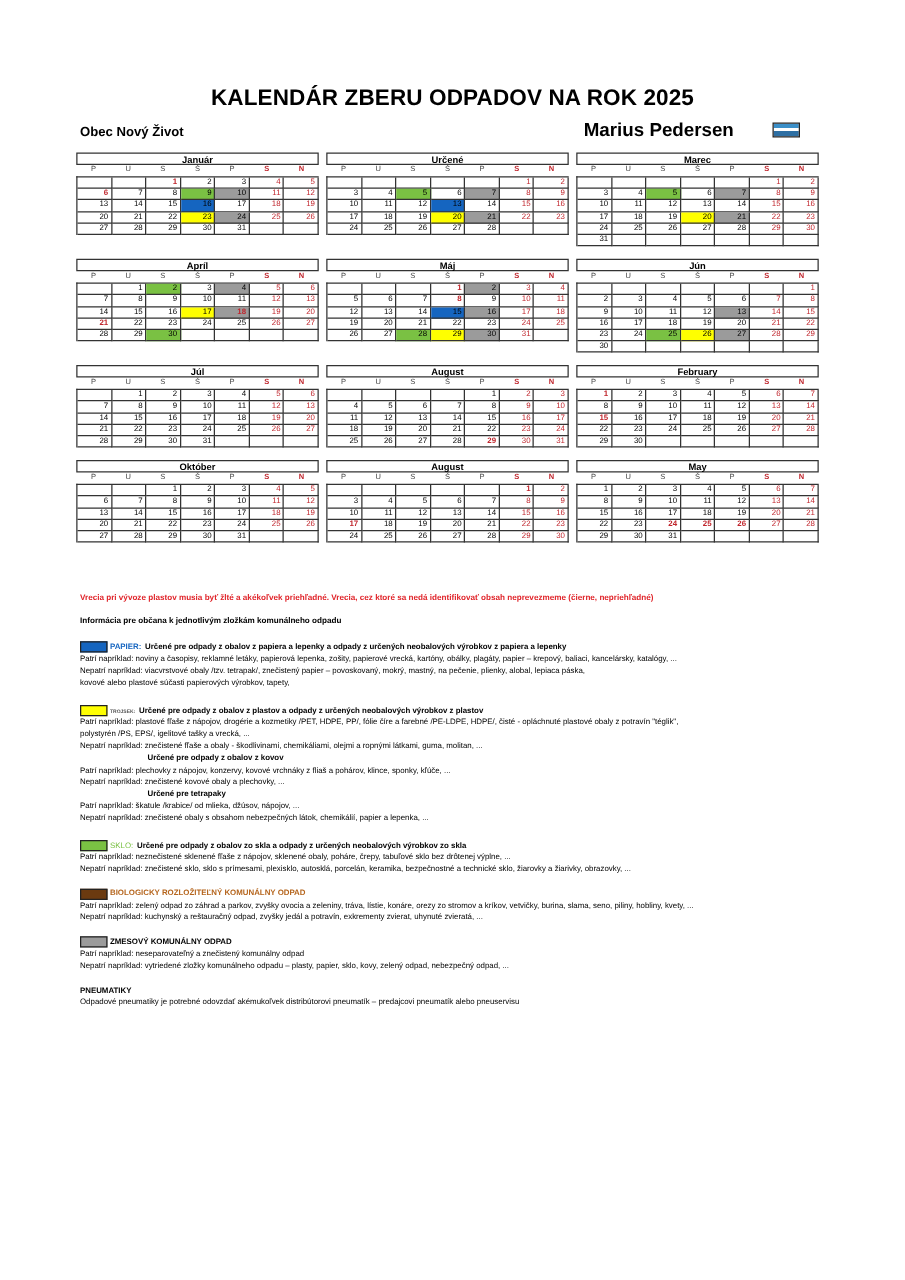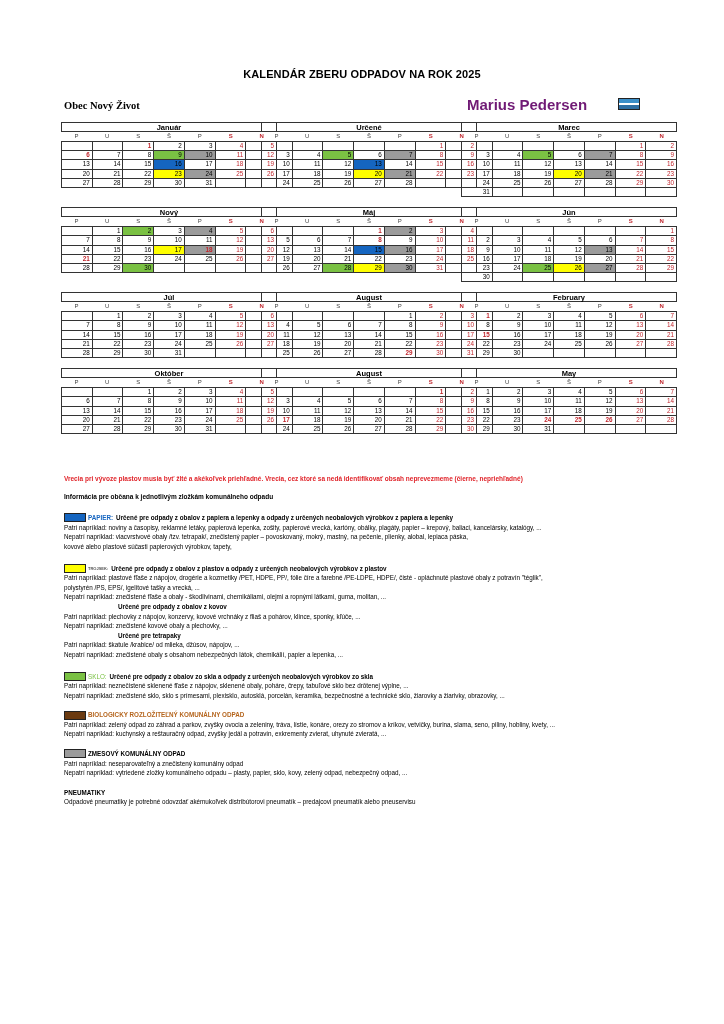--- a/index.html
+++ b/index.html
@@ -1,22 +1,22 @@
 <!DOCTYPE html>
 <html><head>
 <meta charset="utf-8">
 <style>
   * { box-sizing: border-box; margin: 0; padding: 0; }
   body { width: 724px; height: 1024px; background: #fff; font-family: "Liberation Sans", sans-serif; color: #000; position: relative; overflow: hidden; }
-  .title { position: absolute; top: 68px; left: 0; width: 724px; text-align: center; font-size: 11px; font-weight: bold; letter-spacing: 0.1px; }
-  .obec { position: absolute; top: 100px; left: 64px; font-size: 10.5px; font-weight: bold; font-family: Liberation Serif, serif; }
-  .brand { position: absolute; top: 96px; left: 467px; font-size: 15px; font-weight: bold; color: #701a75; }
+  .title { position: absolute; top: 68px; left: 0; width: 724px; text-align: center; font-size: 18px; font-weight: bold; letter-spacing: 0.1px; }
+  .obec { position: absolute; top: 100px; left: 64px; font-size: 10.5px; font-weight: bold; }
+  .brand { position: absolute; top: 96px; left: 467px; font-size: 15px; font-weight: bold; color: #000000; }
   .logo { position: absolute; top: 98px; left: 618px; width: 22px; height: 12px; border: 1px solid #222; background: linear-gradient(to bottom, #3b8fc8 0 35%, #fff 35% 55%, #2e6fa3 55% 100%); }
   .cal-grid { position: absolute; top: 122px; left: 61px; width: 594px; display: grid; grid-template-columns: repeat(3, 194px); column-gap: 6px; row-gap: 10px; }
-  .month { width: 216px; }
+  .month { width: 194px; }
   .month-name { border: 1px solid #333; height: 10px; font-size: 7.5px; font-weight: bold; text-align: center; line-height: 9px; }
   .dow { display: grid; grid-template-columns: repeat(7, 1fr); font-size: 6px; text-align: center; height: 9px; line-height: 9px; color: #444; }
   .dow span.we { color: #c0262d; font-weight: bold; }
   .days { display: grid; grid-template-columns: repeat(7, 1fr); border-top: 1px solid #333; border-left: 1px solid #333; }
   .day { height: 9.2px; border-right: 1px solid #333; border-bottom: 1px solid #333; font-size: 6.3px; text-align: right; padding-right: 2px; line-height: 8.5px; }
   .day.red { color: #c0262d; }
   .day.bold { font-weight: bold; }
   .day.paper { background: #1565c0; }
   .day.glass { background: #7ac143; }
   .day.plastic { background: #ffff00; }
@@ -187,21 +187,21 @@
         <div class="day">31</div>
         <div class="day"></div>
         <div class="day"></div>
         <div class="day"></div>
         <div class="day"></div>
         <div class="day"></div>
         <div class="day"></div>
       </div>
     </div>
     <div class="month">
-      <div class="month-name">Nový</div>
+      <div class="month-name">Apríl</div>
       <div class="dow">
         <span>P</span>
         <span>U</span>
         <span>S</span>
         <span>Š</span>
         <span>P</span>
         <span class="we">S</span>
         <span class="we">N</span>
       </div>
       <div class="days">

